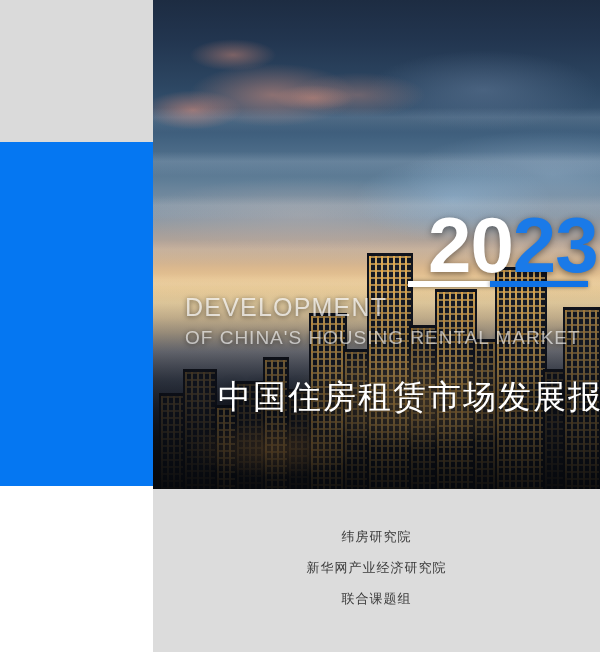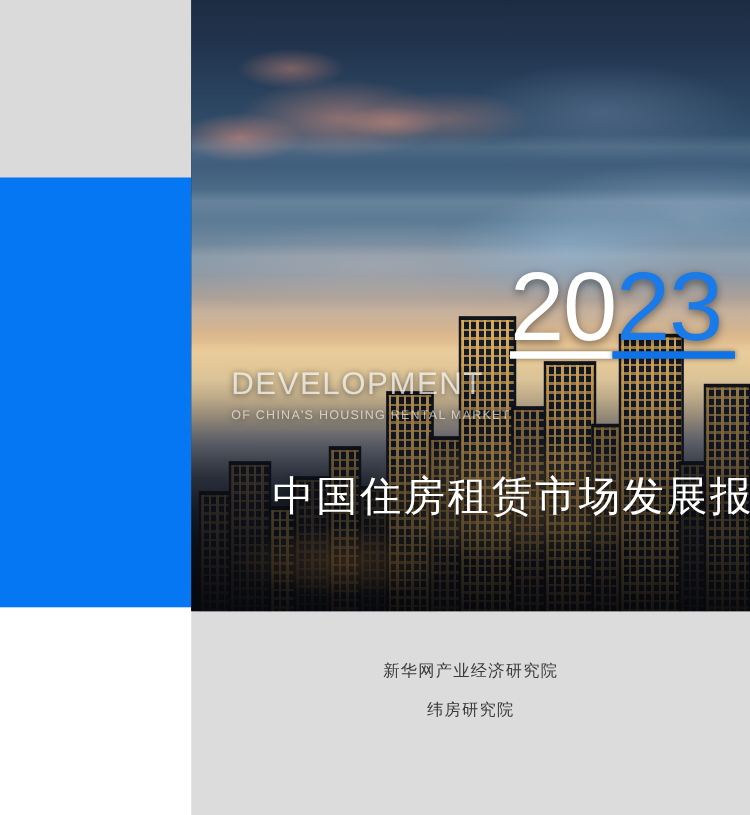--- a/index.html
+++ b/index.html
@@ -137,25 +137,26 @@
   
   .year-wrap {
     position: absolute;
     left: 408px;
     top: 206px;
     width: 192px;
   }
   .year {
     font-family: "Liberation Sans", "DejaVu Sans", sans-serif;
     font-size: 78px;
-    font-weight: 400;
+    font-weight: 700;
     line-height: 1;
     letter-spacing: -1px;
     white-space: nowrap;
     text-shadow: 0 2px 7px rgba(0,0,0,0.45);
+    margin-left: 20px;
   }
   .year .part-a { color: #ffffff; }
   .year .part-b { color: #1a7ae8; }
 
   .year-rule {
     position: absolute;
     left: 408px;
     top: 281px;
     width: 180px;
     height: 6px;
@@ -182,21 +183,21 @@
     font-weight: 400;
     color: rgba(255,255,255,0.70);
     white-space: nowrap;
     text-shadow: 0 1px 5px rgba(0,0,0,0.55);
     margin-top: 16px;
   }
   .en-sub {
     position: absolute;
     left: 185px;
     top: 327px;
-    font-size: 10px;
+    font-size: 19px;
     letter-spacing: 1.0px;
     font-weight: 400;
     color: rgba(255,255,255,0.62);
     white-space: nowrap;
     text-shadow: 0 1px 5px rgba(0,0,0,0.55);
   }
 
   
   .cn-title {
     position: absolute;
@@ -265,17 +266,18 @@
     <div class="rule-white"></div>
     <div class="rule-blue"></div>
   </div>
 
   <div class="en-main">DEVELOPMENT</div>
   <div class="en-sub">OF CHINA'S HOUSING RENTAL MARKET</div>
 
   <div class="cn-title">中国住房租赁市场发展报告</div>
 
   <div class="credits">
+    <div class="credit-line">纬房研究院</div>
     <div class="credit-line">新华网产业经济研究院</div>
-    <div class="credit-line">纬房研究院</div>
+    <div class="credit-line">联合课题组</div>
   </div>
 
 </div>
 
 </body></html>

